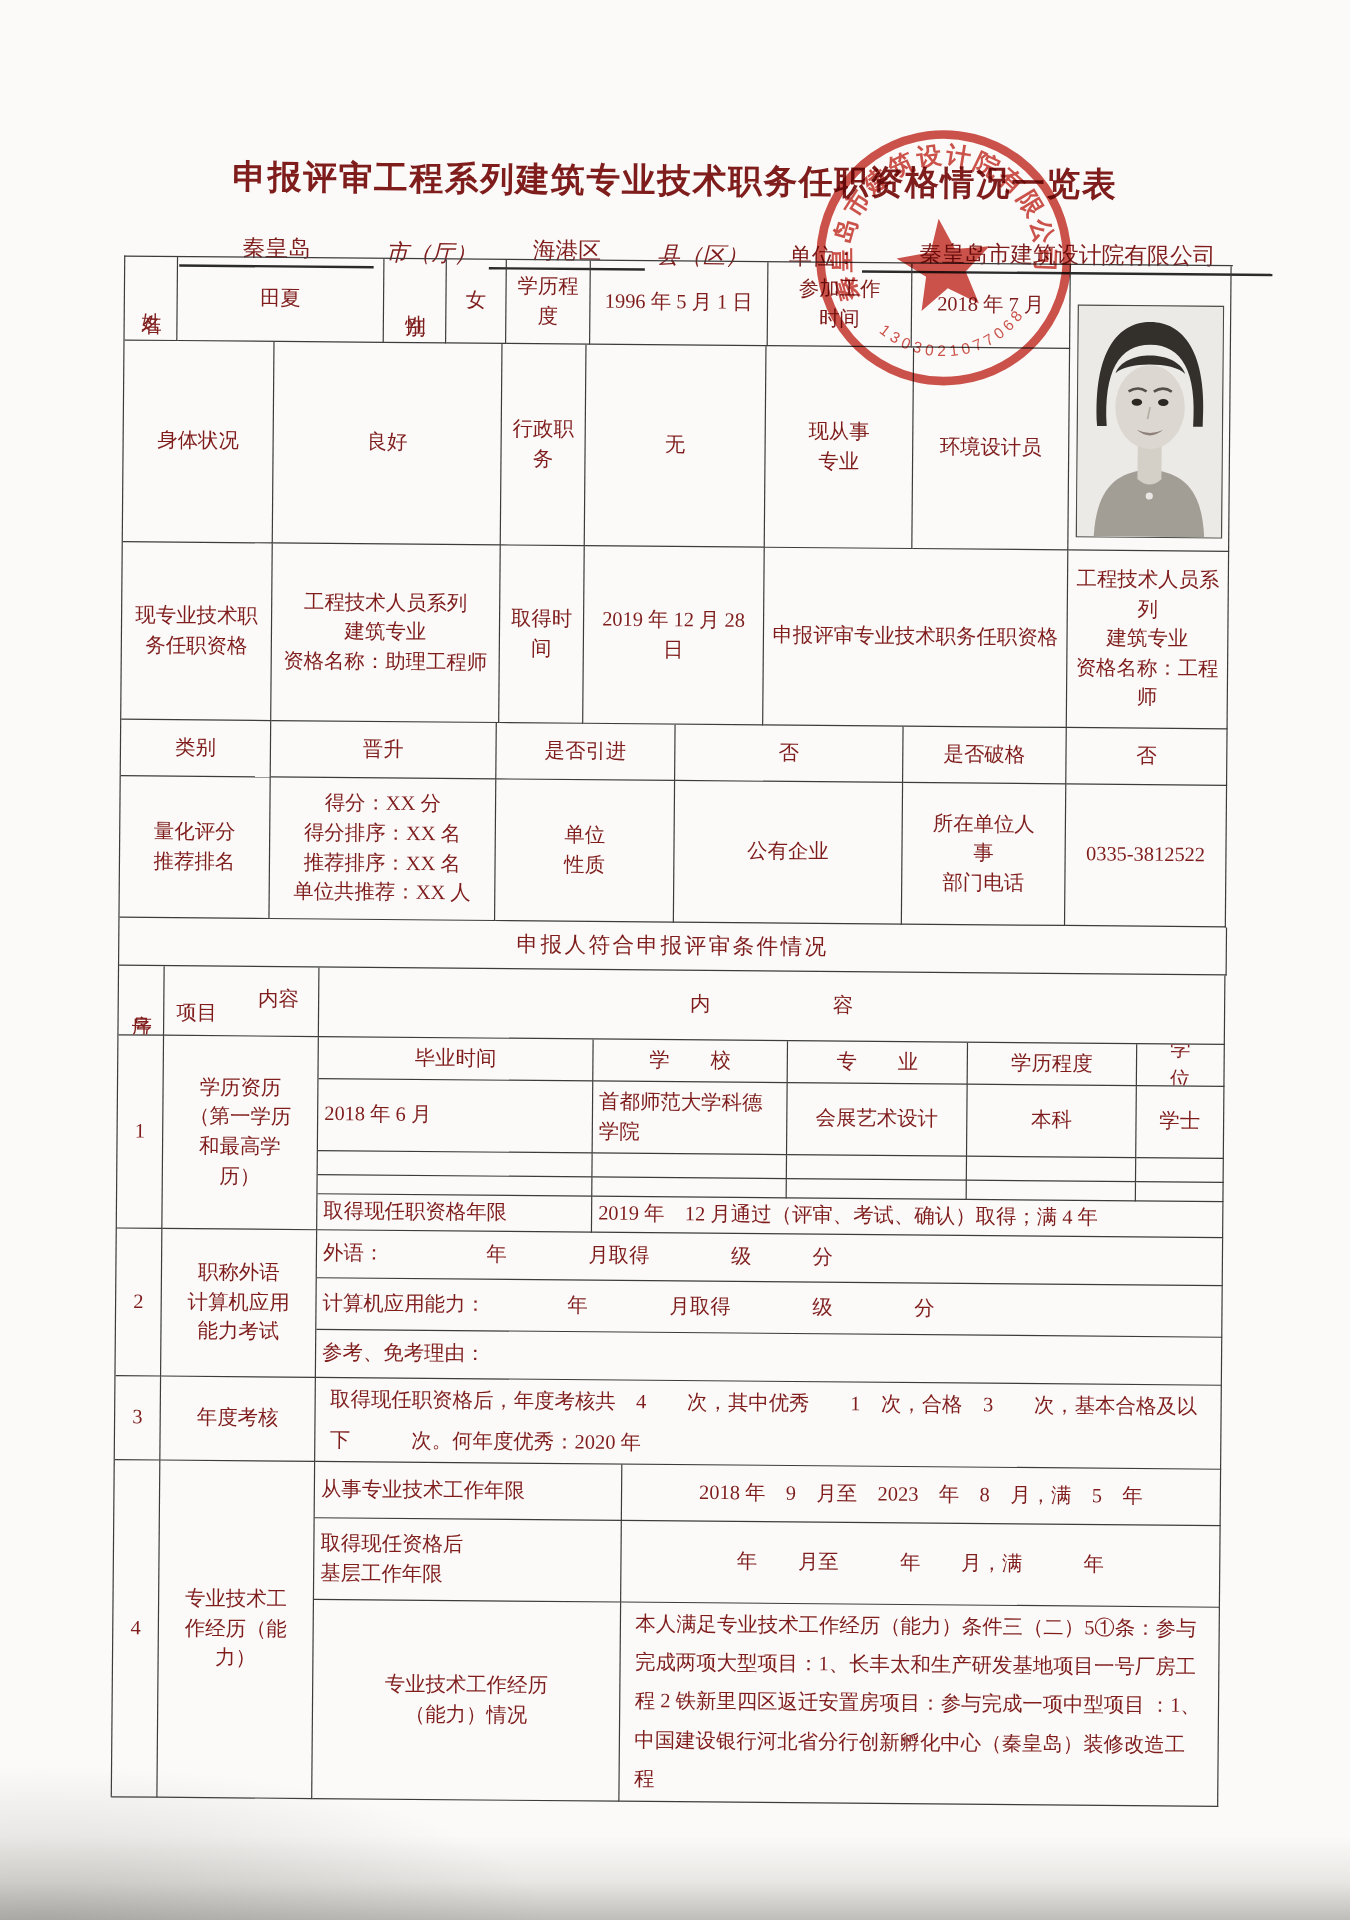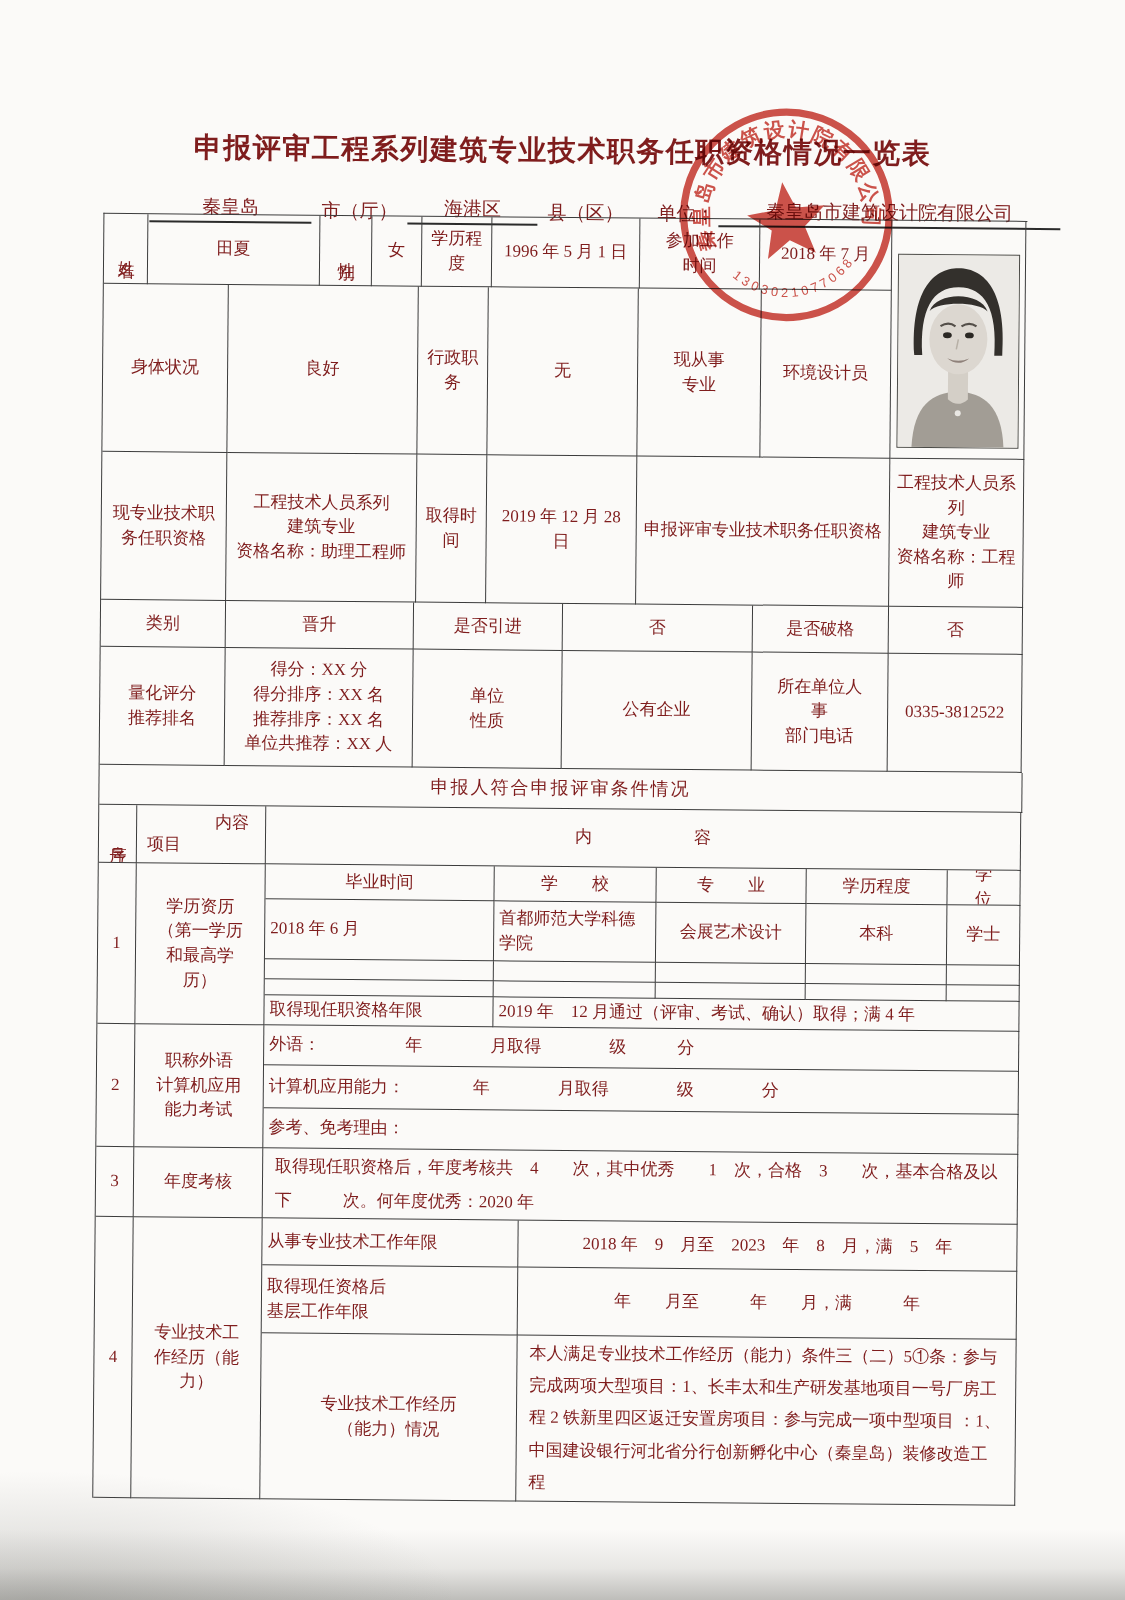--- a/index.html
+++ b/index.html
@@ -6,37 +6,37 @@
   .sheet{position:relative;width:1125px;height:1600px;background:#fbfaf8;overflow:hidden;
          font-family:"Liberation Serif","DejaVu Serif",serif;color:#7f1d1d;}
   .tilt{position:absolute;inset:0;transform:rotate(0.5deg);transform-origin:120px 150px;}
 
   .title{position:absolute;top:128px;left:0;width:1125px;text-align:center;
          font-size:28px;font-weight:700;letter-spacing:1.5px;
          font-family:"Liberation Sans","DejaVu Sans",sans-serif;}
   .subtitle{position:absolute;top:180px;left:150px;font-size:19px;display:flex;align-items:flex-end;white-space:nowrap;}
   .us{display:inline-block;text-align:center;border-bottom:2px solid #2b2b2b;padding:0 6px 1px 6px;}
   .uw1{min-width:150px}.uw2{min-width:118px}.uw3{min-width:330px}
-  .slab{margin:0 10px;}
+  .slab{margin:0 10px;font-style:italic;}
   .slab2{margin-left:24px;margin-right:4px;margin-top:16px;}
 
   .tbl{position:absolute;left:104px;top:213px;width:923px;font-size:17px;line-height:1.45;
        border-top:1.5px solid #3c3c3c;border-left:1.5px solid #3c3c3c;}
   .r{display:flex;}
   .c{border-right:1.5px solid #3c3c3c;border-bottom:1.5px solid #3c3c3c;box-sizing:border-box;
      display:flex;align-items:center;justify-content:center;text-align:center;
      padding:2px 5px;flex-shrink:0;overflow:hidden;}
   .colwrap{display:flex;flex-direction:column;flex-shrink:0;}
   .sub{display:flex;flex-direction:column;flex-shrink:0;}
   .left{justify-content:flex-start;text-align:left;}
   .pre{white-space:pre-line;}
   .v{writing-mode:vertical-rl;text-orientation:upright;letter-spacing:2px;}
   .band{font-size:18px;letter-spacing:2px;}
   .itemHead{position:relative;}
-  .itTop{position:absolute;top:5px;right:16px;}
+  .itTop{position:absolute;top:15px;right:16px;}
   .itBot{position:absolute;bottom:5px;left:10px;}
   .bigtext{line-height:1.95;padding:6px 12px;}
   .exp{line-height:1.9;padding:8px 12px;}
 
   .w38{width:38px}.w44{width:44px}.w50{width:50px}.w52{width:52px}.w70{width:70px}.w73{width:73px}
   .w120{width:120px}.w123{width:123px}.w125{width:125px}.w129{width:129px}.w130{width:130px}
   .w132{width:132px}.w134{width:134px}.w136{width:136px}.w141{width:141px}.w148{width:148px}
   .w149{width:149px}.w150{width:150px}.w162{width:162px}.w172{width:172px}.w188{width:188px}
   .w190{width:190px}.w229{width:229px}.w253{width:253px}.w256{width:256px}.w499{width:499px}
   .w526{width:526px}.w755{width:755px}.w922{width:923px}

